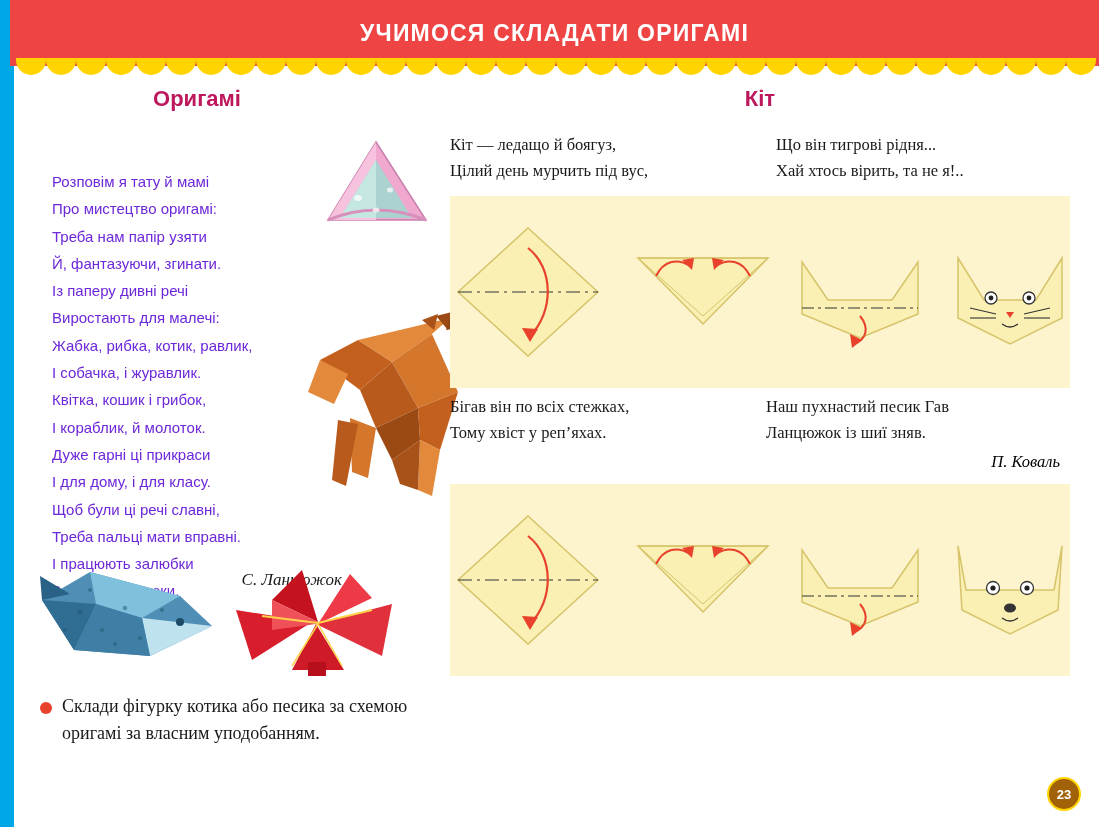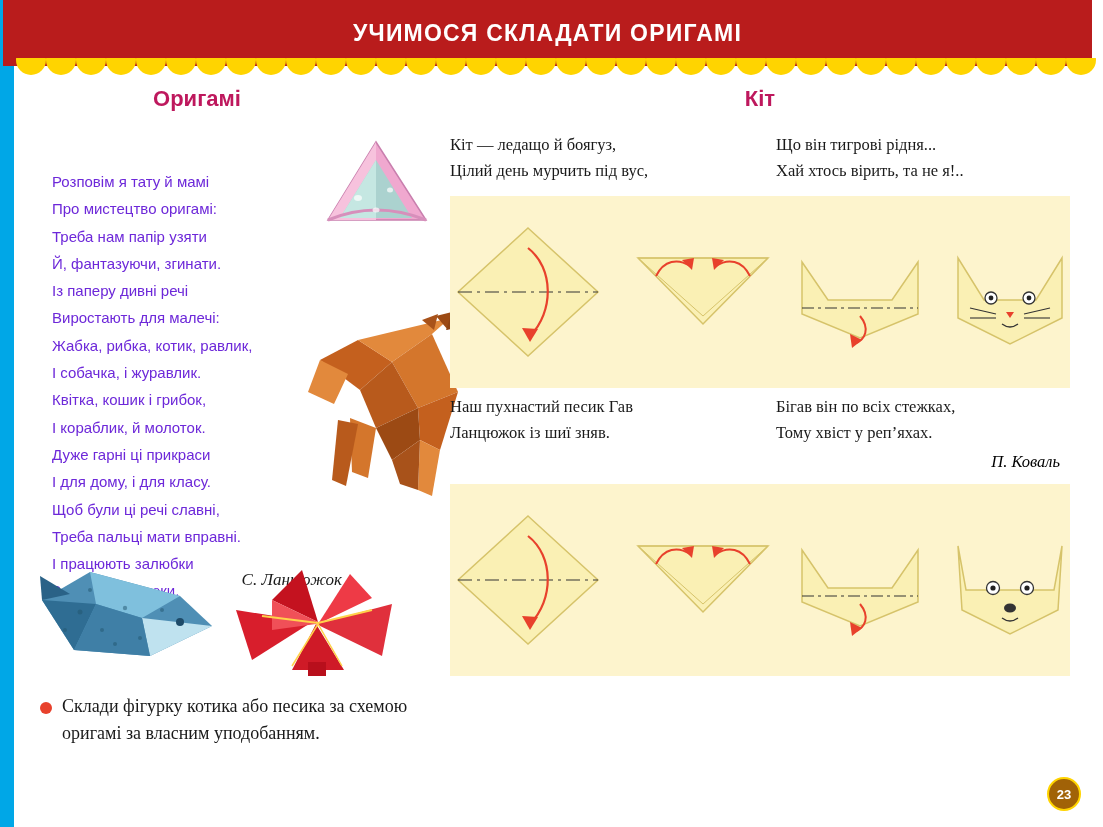--- a/index.html
+++ b/index.html
@@ -9,22 +9,22 @@
     font-family:"Liberation Sans", sans-serif;
     position:relative;
     overflow:hidden;
   }
   
   .left-bar{
     position:absolute;left:0;top:0;width:14px;height:827px;
     background:#00a7e7;
   }
   .header{
-    position:absolute;left:3px;top:0;width:1089px;height:66px;
-    background:#b91c1c;
+    position:absolute;left:10px;top:0;width:1089px;height:66px;
+    background:#ef4444;
   }
   .header-title{
     position:absolute;left:0;top:0;width:100%;height:66px;
     display:flex;align-items:center;justify-content:center;
     color:#ffffff;font-weight:bold;font-size:23px;letter-spacing:1.2px;
     font-family:"Liberation Sans", sans-serif;
   }
   
   .wave{
     position:absolute;left:14px;top:58px;width:1089px;height:26px;
@@ -283,24 +283,24 @@
           <line x1="520" y1="112" x2="546" y2="118"></line>
             <line x1="520" y1="122" x2="546" y2="122"></line>
           <line x1="600" y1="112" x2="574" y2="118"></line>
             <line x1="600" y1="122" x2="574" y2="122"></line>
         </g>
       </g>
     </svg>
   </div>
 
   <div class="poem-2col">
+    <div class="pcol" style="width:290px">Бігав він по всіх стежках,
+Тому хвіст у реп’яхах.</div>
     <div class="pcol" style="width:300px">Наш пухнастий песик Гав
 Ланцюжок із шиї зняв.</div>
-    <div class="pcol" style="width:290px">Бігав він по всіх стежках,
-Тому хвіст у реп’яхах.</div>
   </div>
   <div class="author-right">П. Коваль</div>
 
   <div class="strip" style="margin-top:12px;">
     <svg width="620" height="192" viewBox="0 0 620 192">
       <g>
         <polygon points="78,32 148,96 78,160 8,96" fill="#faf0b4" stroke="#d6c36a" stroke-width="1.5"></polygon>
         <line x1="8" y1="96" x2="148" y2="96" stroke="#333" stroke-width="1.2" stroke-dasharray="14,5,3,5"></line>
         <path d="M78,52 C104,72 104,116 80,140" fill="none" stroke="#e8412c" stroke-width="2.2"></path>
         <polygon points="80,146 72,132 88,133" fill="#e8412c"></polygon>

